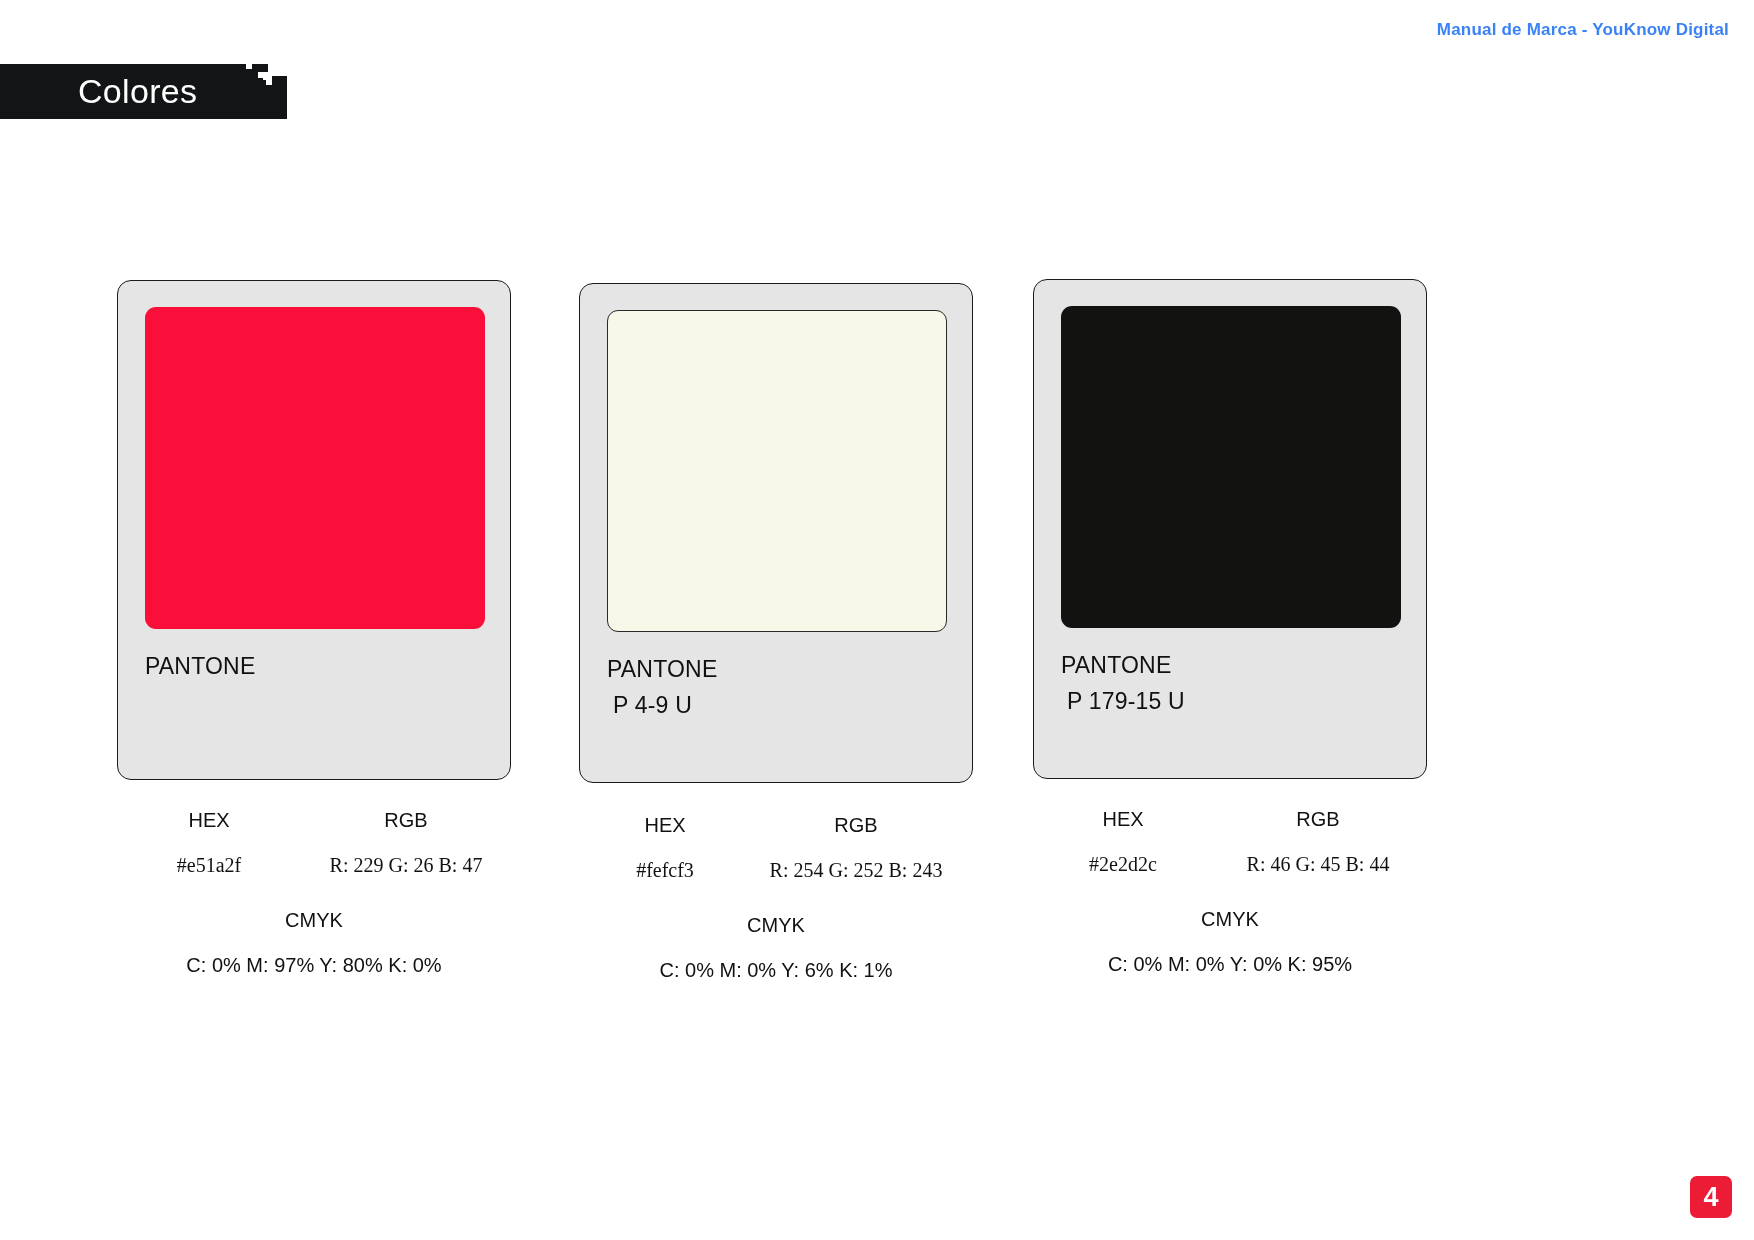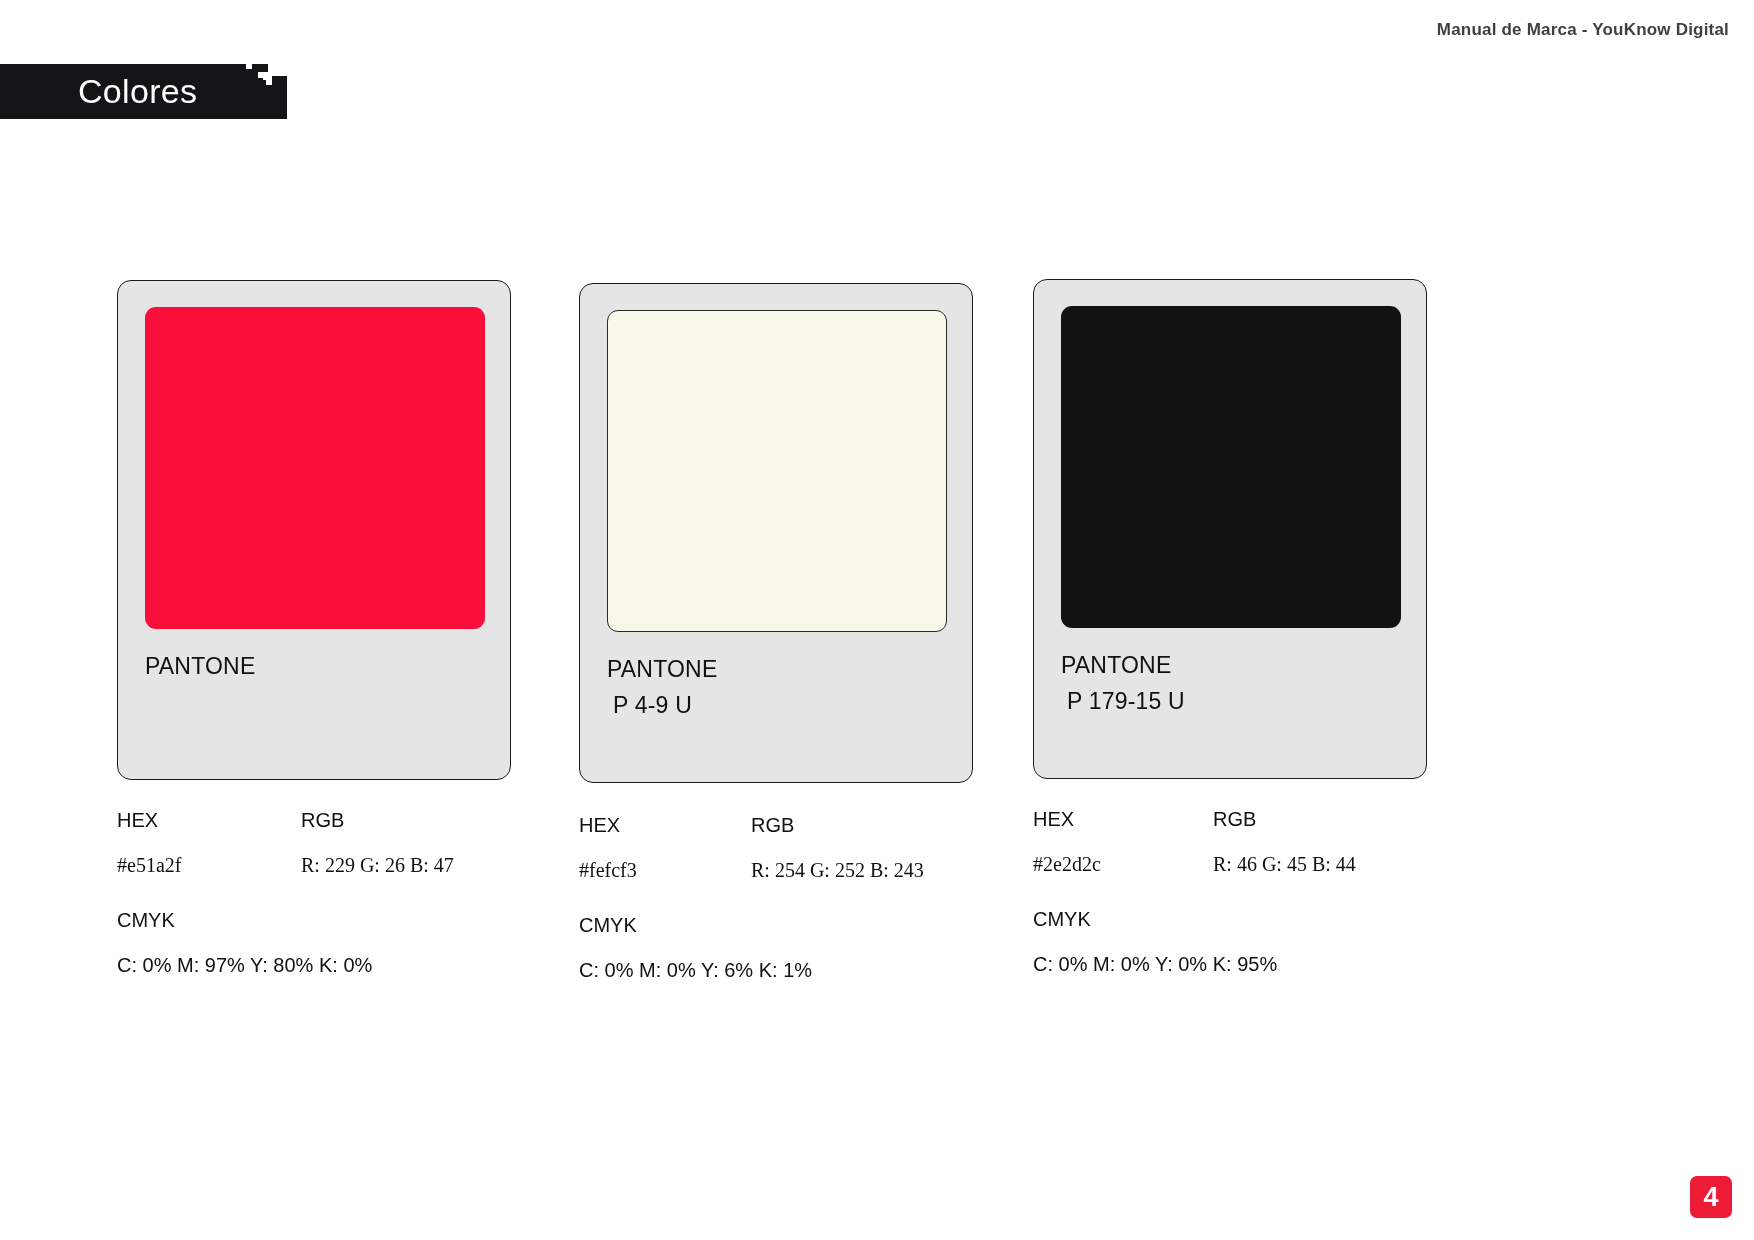--- a/index.html
+++ b/index.html
@@ -16,21 +16,21 @@
     -webkit-font-smoothing: antialiased;
   }
 
   
   .page-header {
     position: absolute;
     top: 20px;
     right: 25px;
     font-size: 17px;
     font-weight: bold;
-    color: #404040;
+    color: #3b82f6;
     letter-spacing: 0.2px;
     white-space: nowrap;
   }
 
   
   .title-banner {
     position: absolute;
     left: 0;
     top: 64px;
     width: 287px;
@@ -101,20 +101,21 @@
   .value-grid {
     margin-top: 26px;
     position: relative;
     width: 394px;
     color: #111111;
     font-size: 20px;
     line-height: 1.45;
   }
   .value-row {
     display: flex;
+    text-align: center;
   }
   .value-cell {
     display: flex;
     flex-direction: column;
   }
   .value-cell.hex { width: 184px; }
   .value-cell.rgb { width: 210px; }
   .value-cell .value-label { margin-bottom: 16px; }
   .value-cell .value-text { white-space: nowrap; font-family: Liberation Serif, serif; }
 

